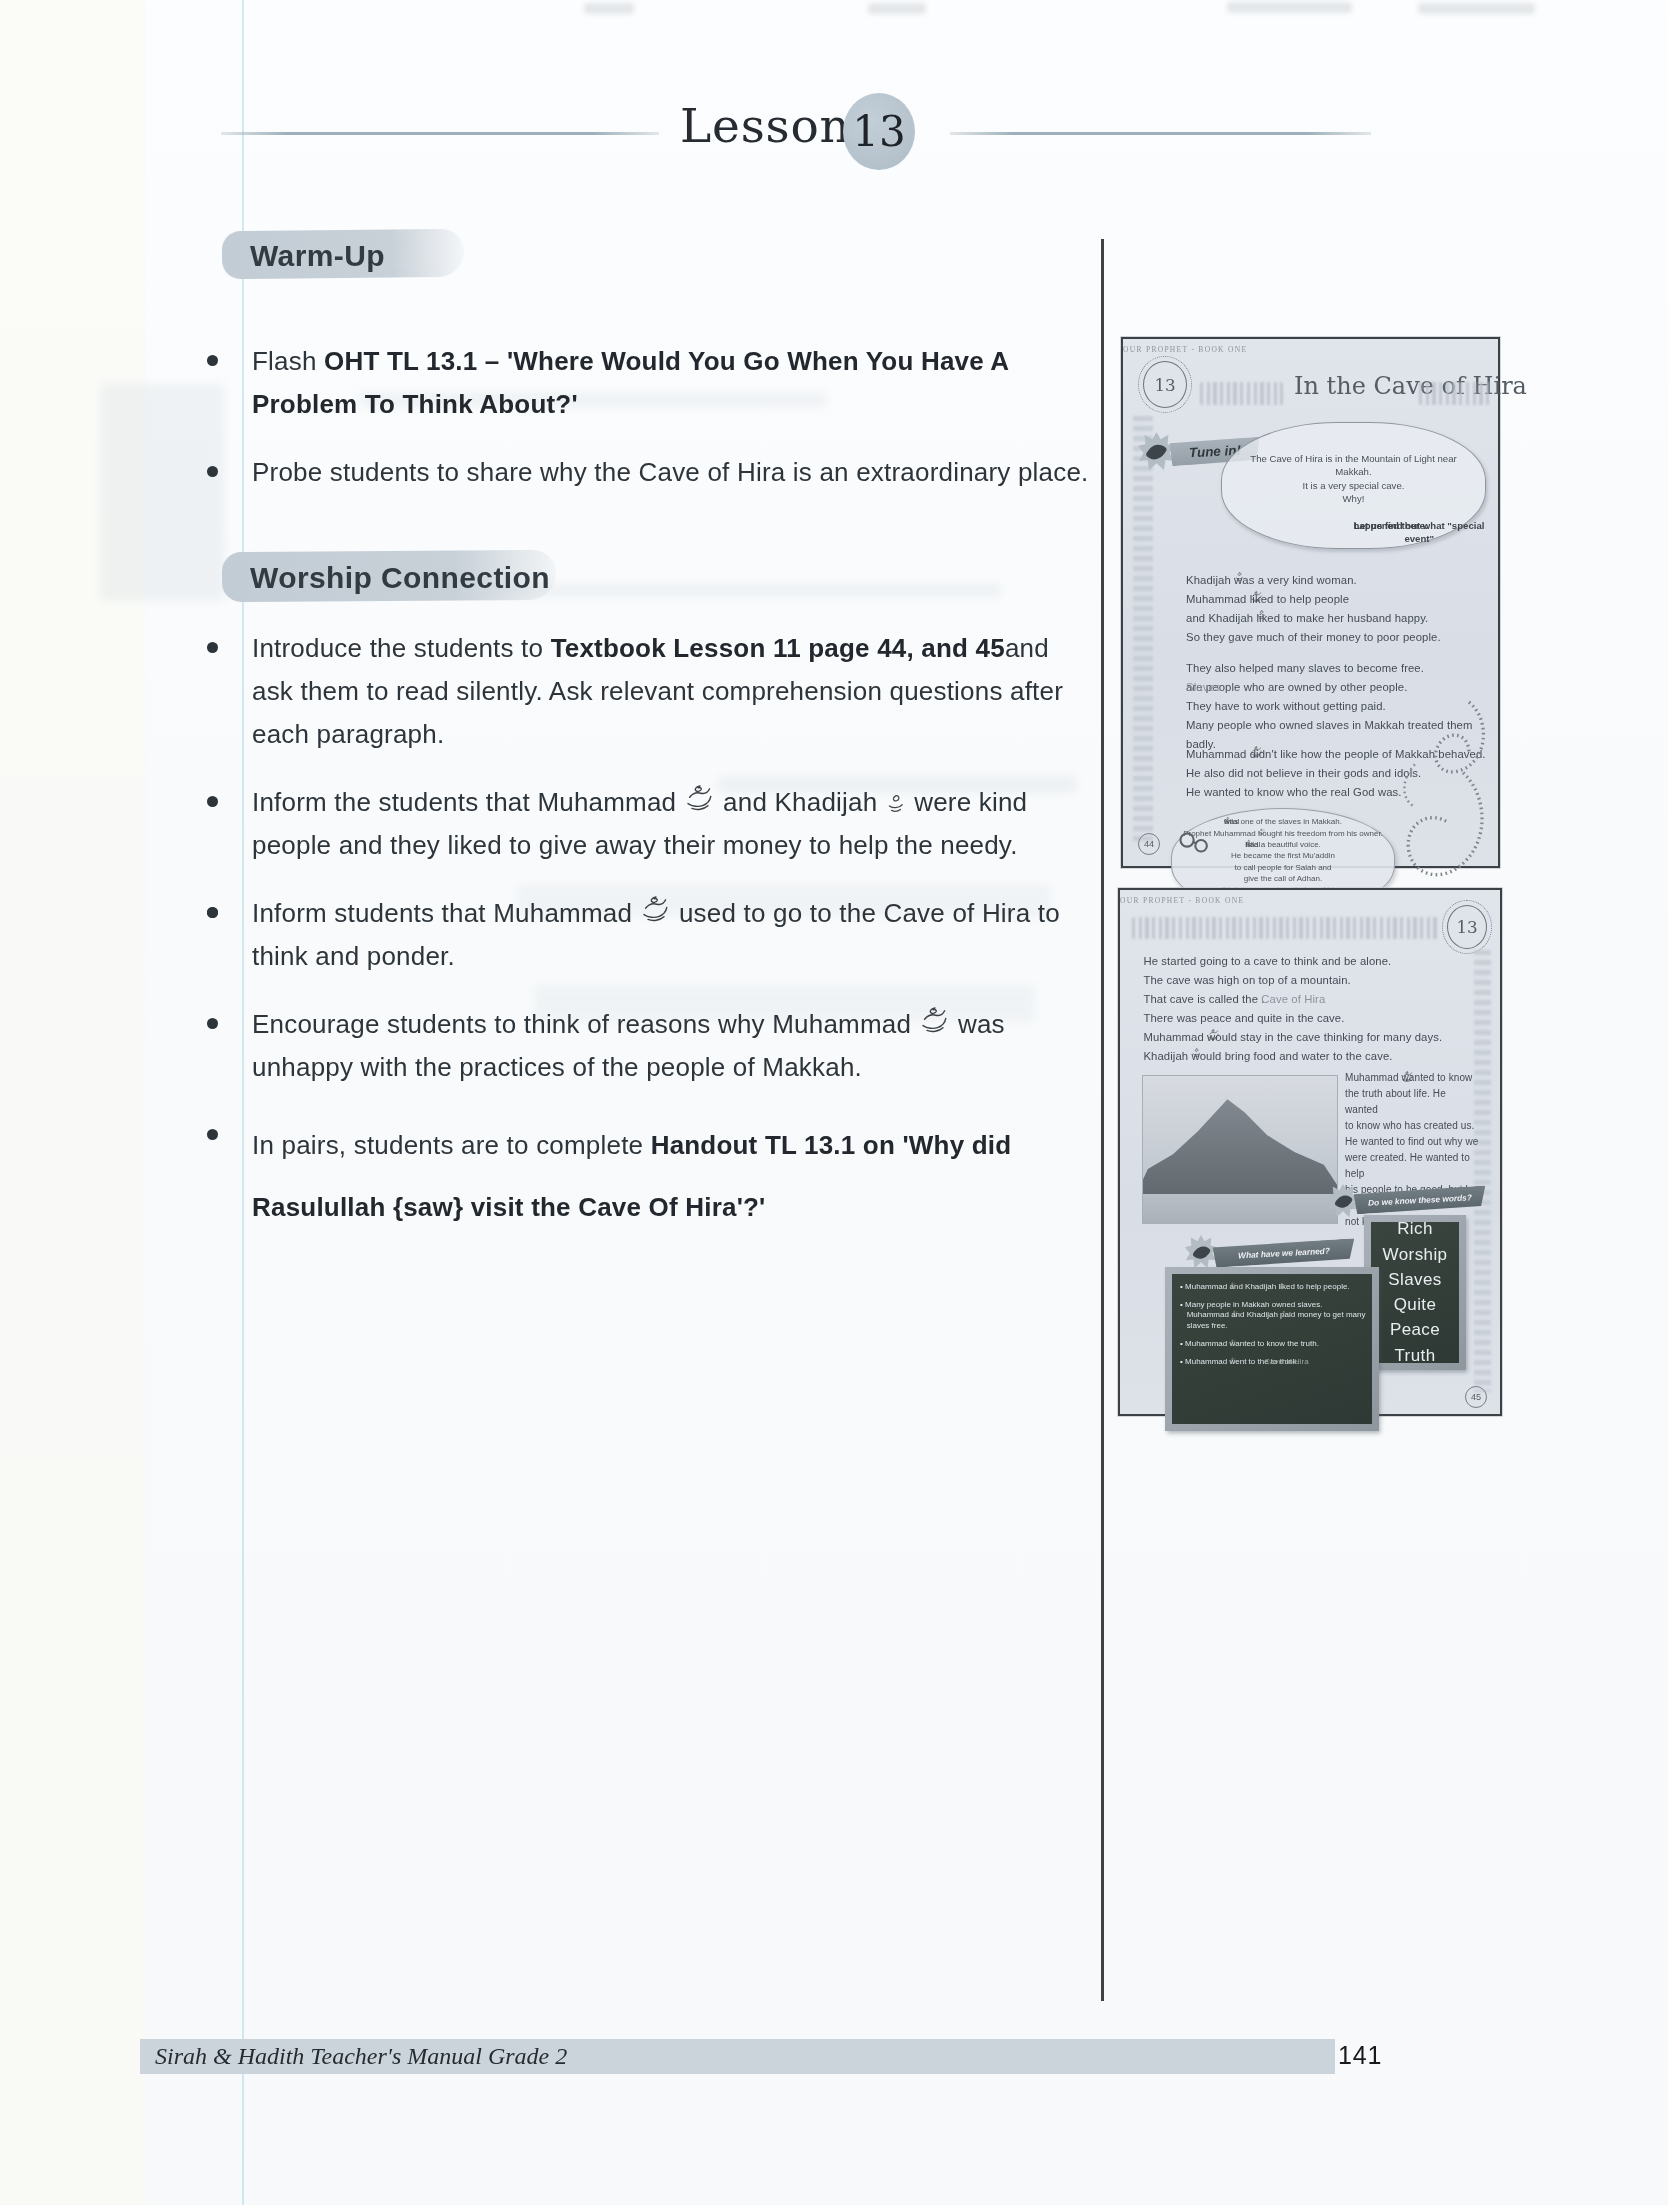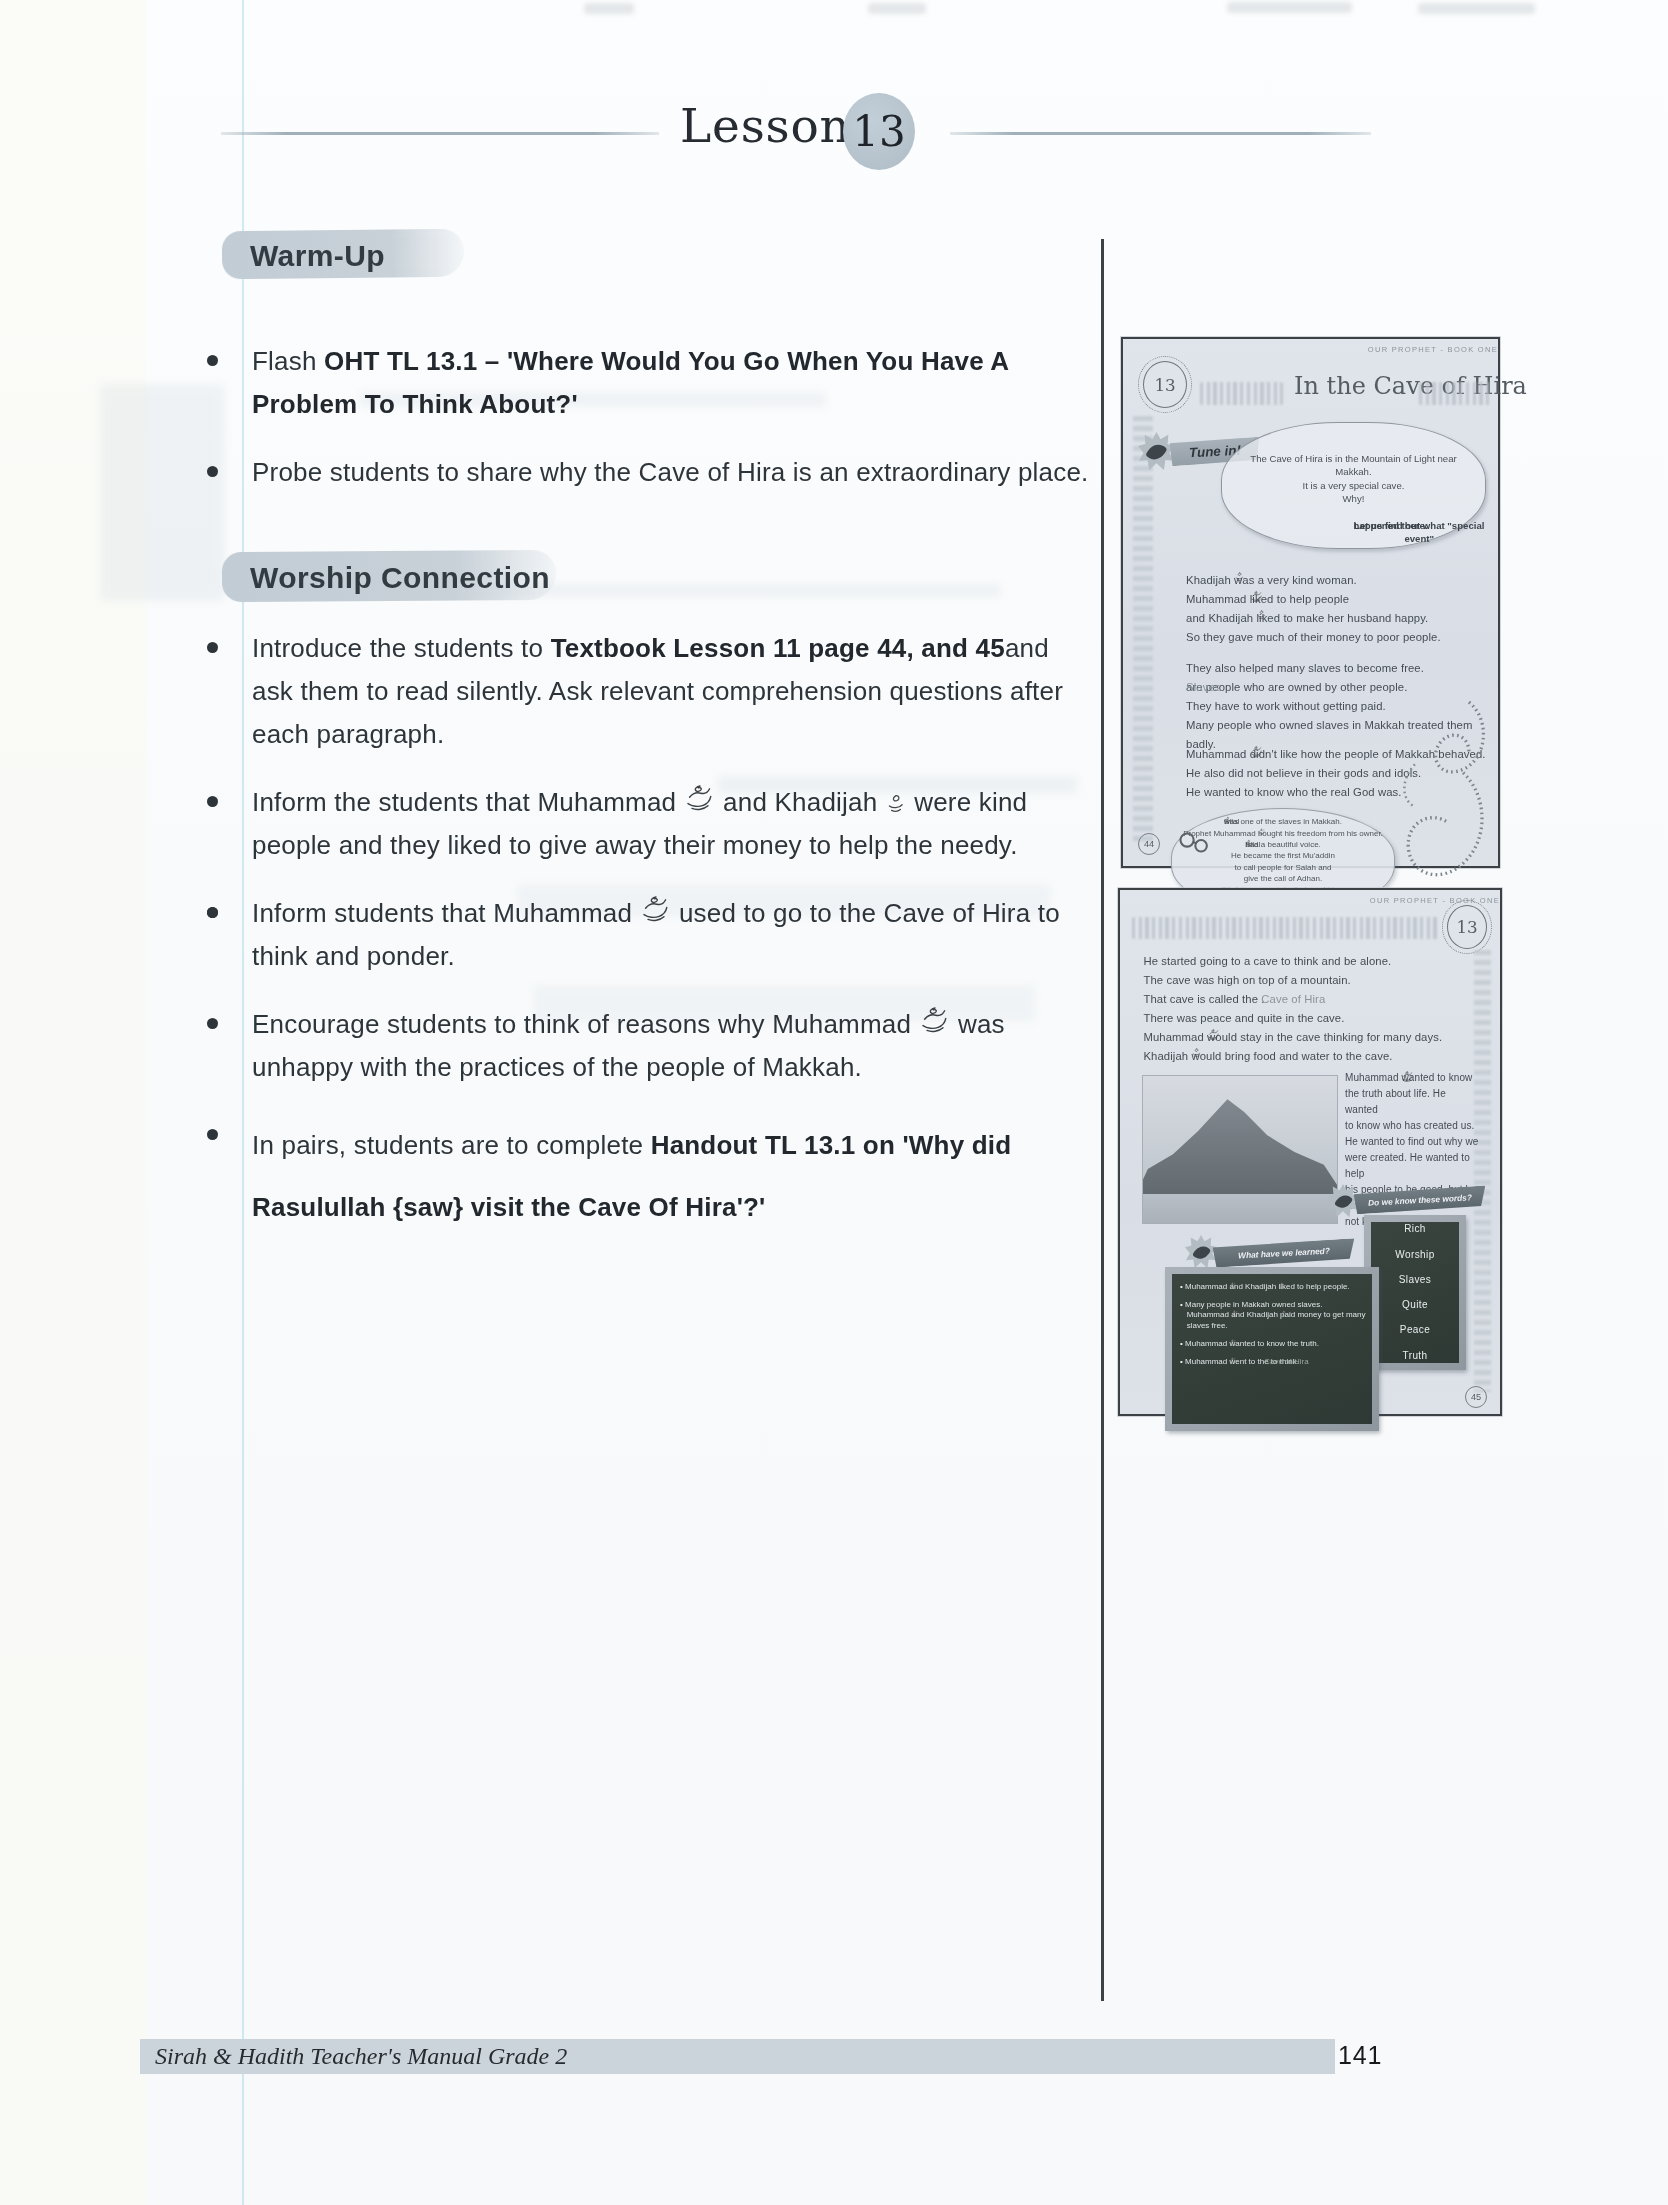--- a/index.html
+++ b/index.html
@@ -29,21 +29,21 @@
   .bullet.spread{line-height:62px;}
   .hon{display:inline-block;vertical-align:-3.3px;}
   .hon svg{display:block;}
   .hon-saw svg{width:32px;height:32px;}
   .hon-ra svg{width:22px;height:22px;}
 
   
   .divider{position:absolute;left:1101px;top:239px;width:2.5px;height:1762px;background:#3d4247;}
   .tb{position:absolute;background:linear-gradient(180deg,#e0e4eb,#d9dee6 60%,#dde1e8);border:2.5px solid #3c4146;box-shadow:0 0 0 0.8px #c9ced4;}
   .tb *{position:absolute;}
-  .tb .bookhdr{left:0;right:0;top:5.8px;text-align:right;font-size:7.5px;letter-spacing:1.3px;color:#8d949c;}
+  .tb .bookhdr{left:0;right:0;top:5.8px;text-align:left;font-size:7.5px;letter-spacing:1.3px;color:#8d949c;font-family:Liberation Serif, serif;}
   .tb .deco{background:repeating-linear-gradient(90deg,#b9c0c8 0 3.3px,rgba(185,192,200,0) 3.3px 6.7px);filter:blur(1.3px);opacity:.8;border-radius:2.5px;}
   .tb .vstrip{background:repeating-linear-gradient(180deg,#c3cad1 0 5px,rgba(195,202,209,.1) 5px 10px);filter:blur(0.8px);opacity:.8;}
   .tb .title{font-family:"DejaVu Serif","Liberation Serif",serif;font-size:24px;color:#555c63;white-space:nowrap;text-align:center;}
   .badge{border:1.7px solid #6d747b;border-radius:50%;display:flex;align-items:center;justify-content:center;}
   .badge::before{content:"";position:absolute;inset:-5.8px;border:1.7px dotted #7b828a;border-radius:50%;}
   .badge span{position:static;font-family:"DejaVu Serif",serif;font-size:16.7px;color:#565d64;}
   .burst{clip-path:polygon(50% 0,61% 18%,82% 7%,80% 30%,100% 35%,85% 52%,97% 72%,74% 70%,70% 95%,50% 78%,30% 95%,26% 70%,3% 72%,15% 52%,0 35%,20% 30%,18% 7%,39% 18%);background:#b3bcc3;}
   .burst i{position:absolute;left:30%;top:28%;width:40%;height:44%;background:#3d444a;border-radius:70% 20% 70% 20%;transform:rotate(35deg);}
   .ribbon{background:linear-gradient(180deg,#a9b2ba,#949ea6);color:#2f363c;font-style:italic;font-weight:bold;display:flex;align-items:center;justify-content:center;transform:rotate(-3deg);clip-path:polygon(0 8%,100% 0,96% 92%,2% 100%);}
   .ribbon.dark{background:linear-gradient(180deg,#737d84,#5a646b);color:#eef1f4;}
@@ -54,21 +54,21 @@
   .sm .line .kw{color:#8b939b;}
   .sm .hon-saw svg{width:13.4px;height:13.4px;}
   .sm .hon-ra svg{width:11px;height:11px;}
   .tiny .line{position:static;display:block;text-align:center;font-size:8px;line-height:11.3px;color:#4d545b;}
   .tiny .hon-saw svg,.tiny .hon-ra svg{width:7.5px;height:7.5px;}
   .oval{border:1.7px solid #99a0a8;background:rgba(225,229,236,.9);border-radius:50%/46%;box-shadow:1.7px 2.5px 4.2px rgba(90,100,110,.3);display:flex;align-items:center;justify-content:center;}
   .pagedot{border:1.3px solid #777e86;border-radius:50%;display:flex;align-items:center;justify-content:center;font-size:9.2px;color:#565d64;}
   .board-frame{background:linear-gradient(135deg,#aab1b8,#8f979e);box-shadow:1.7px 2.5px 4.2px rgba(70,80,90,.4);}
   .board{position:absolute;inset:6.7px;background:linear-gradient(160deg,#3b453f,#2e3834);}
   .board-words{display:flex;flex-direction:column;align-items:center;justify-content:center;gap:3.3px;}
-  .board-words .line{position:static;font-size:10px;line-height:22px;color:#e9edef;letter-spacing:0.4px;}
+  .board-words .line{position:static;font-size:17px;line-height:22px;color:#e9edef;letter-spacing:0.4px;}
   .board-list{padding:8.3px 6.7px;box-sizing:border-box;}
   .board-list .bullet-sm{position:static;display:block;font-size:8px;line-height:10.4px;color:#dde3e6;margin-bottom:7.5px;padding-left:8.3px;text-indent:-6.7px;}
   .board-list .bullet-sm::before{content:"• ";color:#f0f3f5;}
   .board-list .hon-saw svg,.board-list .hon-ra svg{width:7.5px;height:7.5px;filter:invert(.9);}
   .board-list .kw{color:#9aa69e;}
   .photo{overflow:hidden;background:linear-gradient(180deg,#d7dbe1 0%,#c6ccd3 55%,#b6bcc3 100%);border:0.8px solid #a8aeb5;}
   .photo .mtn{position:absolute;left:-4%;bottom:18%;width:108%;height:72%;background:linear-gradient(180deg,#848b92,#61686e);clip-path:polygon(0 100%,6% 74%,18% 60%,30% 38%,44% 8%,52% 20%,63% 42%,76% 58%,90% 70%,100% 100%);}
   .photo .base{position:absolute;left:0;bottom:0;width:100%;height:20%;background:linear-gradient(180deg,#b9bfc6,#aab0b7);}
   .swirl svg{width:108px;height:209px;}
 

